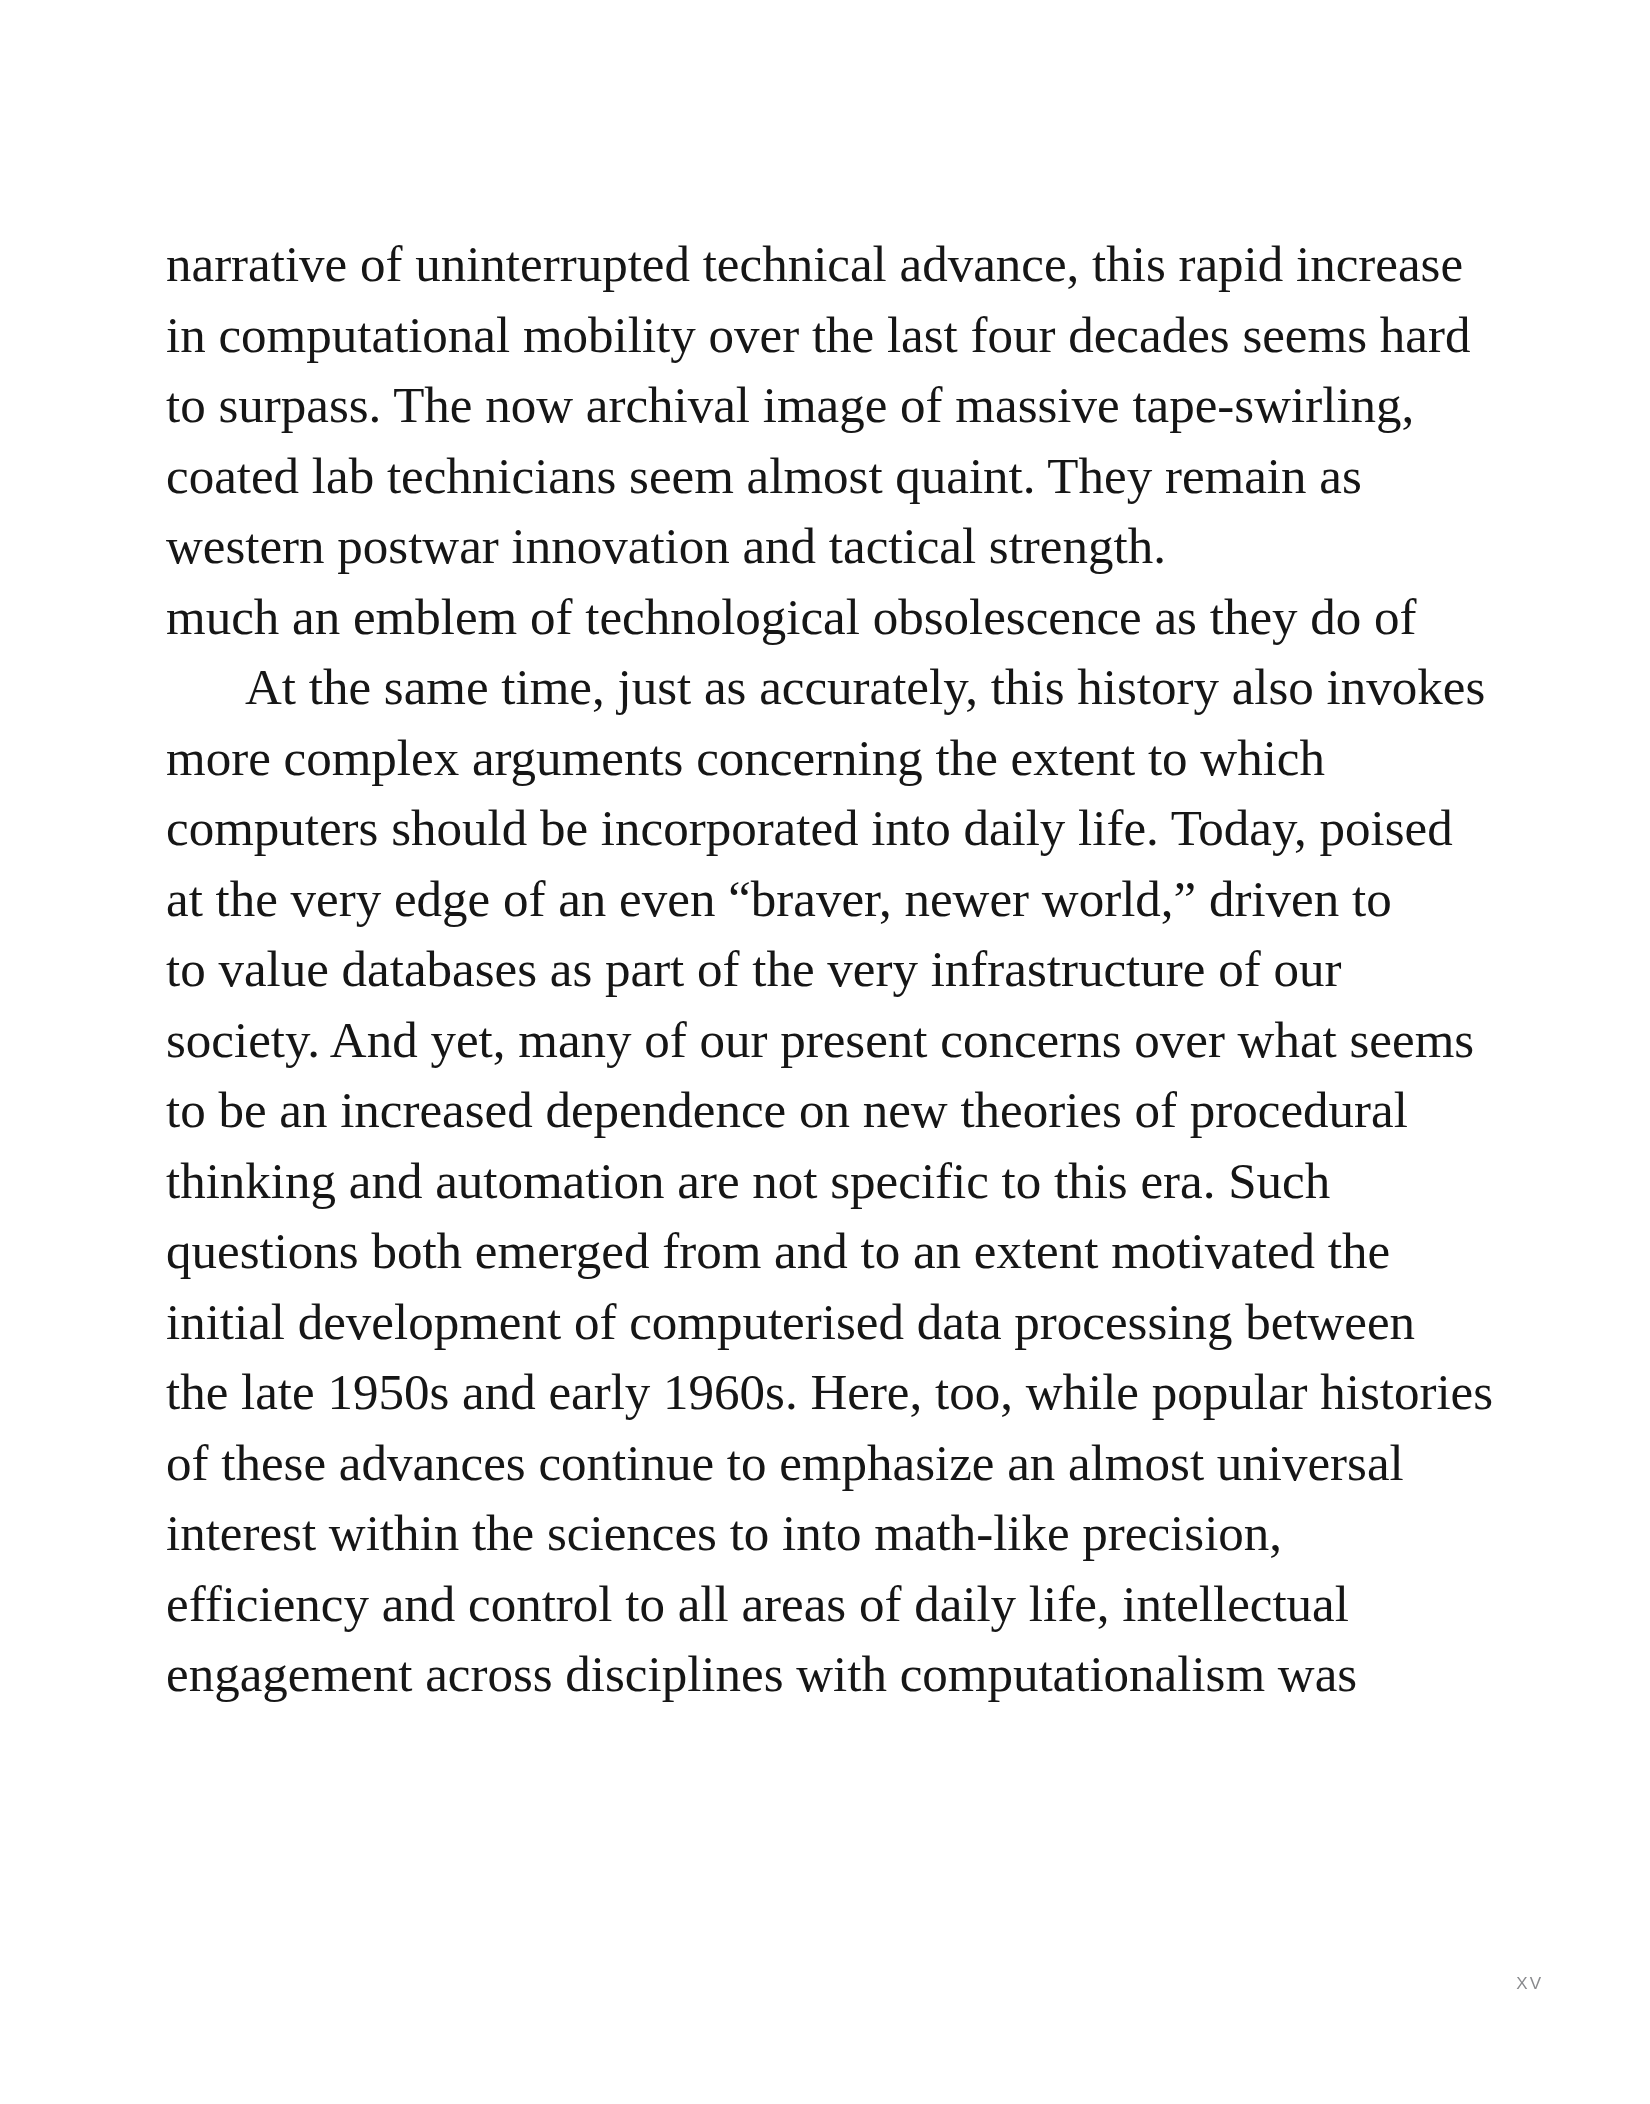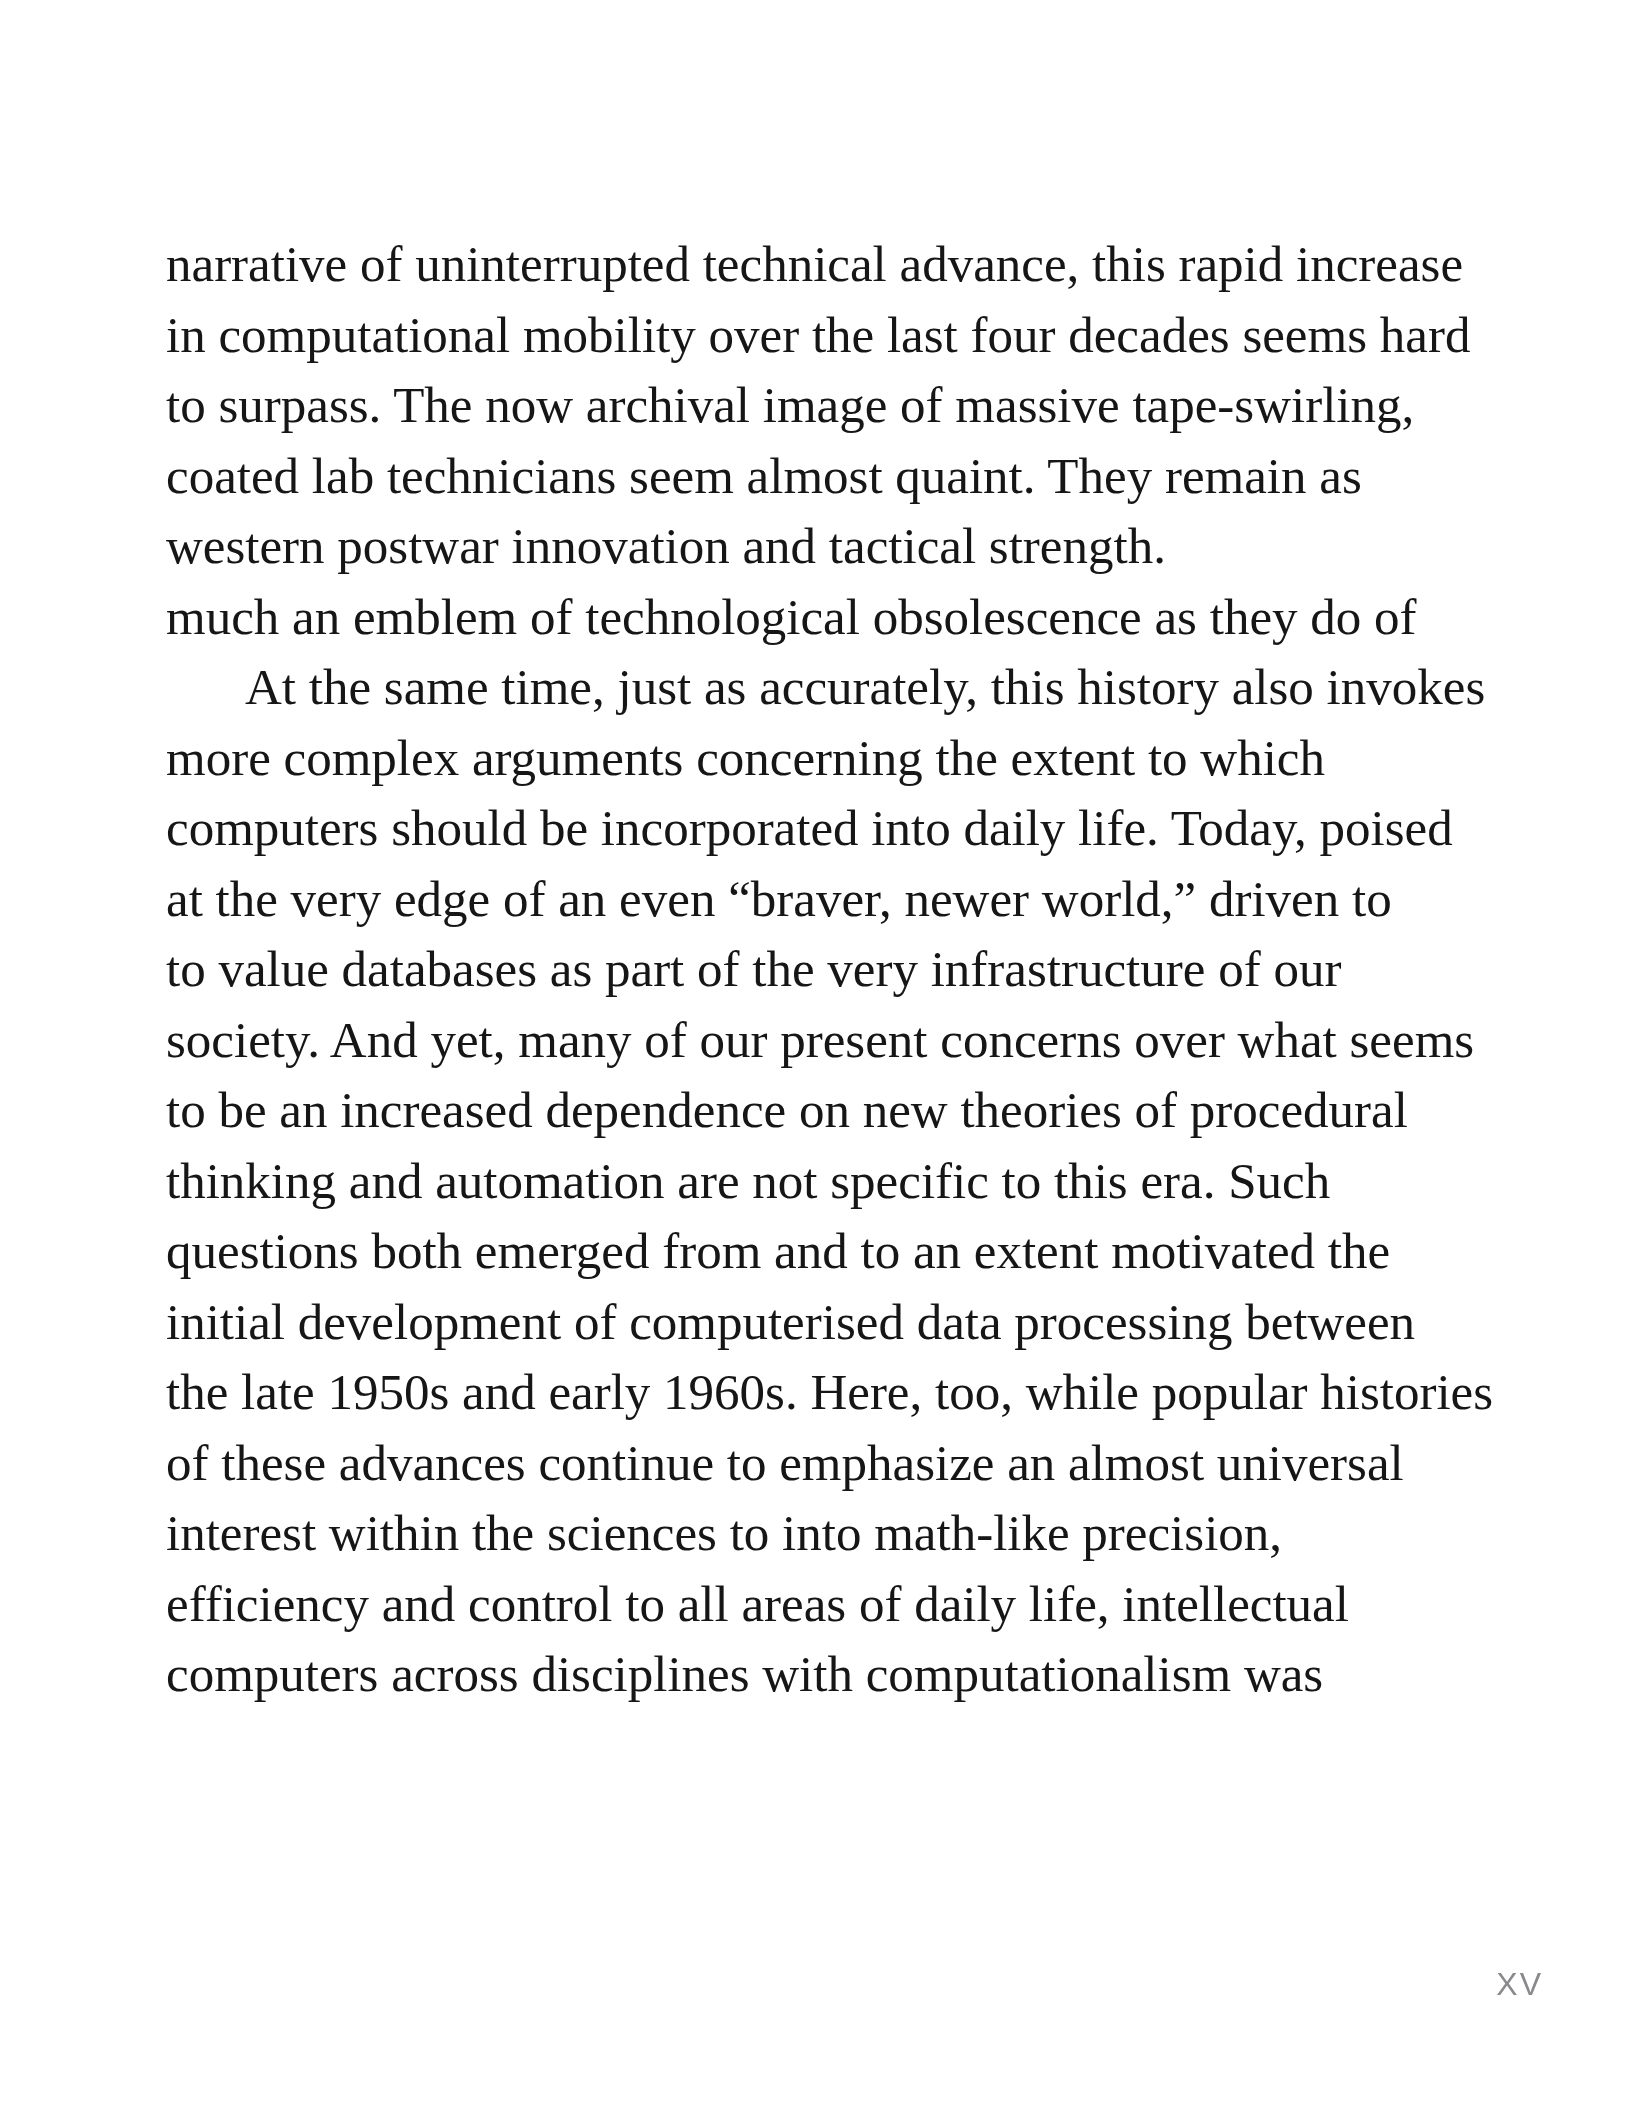--- a/index.html
+++ b/index.html
@@ -32,21 +32,21 @@
     letter-spacing: 0px;
   }
   .indent-first .text-line:first-child {
     padding-left: 79px;
   }
   .folio {
     position: absolute;
     top: 1968px;
     right: 107px;
     font-family: "Liberation Sans", sans-serif;
-    font-size: 32px;
+    font-size: 17px;
     line-height: 32px;
     letter-spacing: 2px;
     color: #898a8d;
   }
 </style>
 </head>
 <body>
 
 <div class="page" style="background: rgb(255, 255, 255);">
   <div class="text-block" style="color: rgb(22, 22, 22);">
@@ -66,17 +66,17 @@
         <span class="text-line">to value databases as part of the very infrastructure of our</span>
         <span class="text-line">society. And yet, many of our present concerns over what seems</span>
         <span class="text-line">to be an increased dependence on new theories of procedural</span>
         <span class="text-line">thinking and automation are not specific to this era. Such</span>
         <span class="text-line">questions both emerged from and to an extent motivated the</span>
         <span class="text-line">initial development of computerised data processing between</span>
         <span class="text-line">the late 1950s and early 1960s. Here, too, while popular histories</span>
         <span class="text-line">of these advances continue to emphasize an almost universal</span>
         <span class="text-line">interest within the sciences to into math-like precision,</span>
         <span class="text-line">efficiency and control to all areas of daily life, intellectual</span>
-        <span class="text-line">computers across disciplines with computationalism was</span>
+        <span class="text-line">engagement across disciplines with computationalism was</span>
       </div>
     </div>
   <div class="folio" style="color: rgb(137, 138, 141);">XV</div>
 </div>
 
 </body></html>

